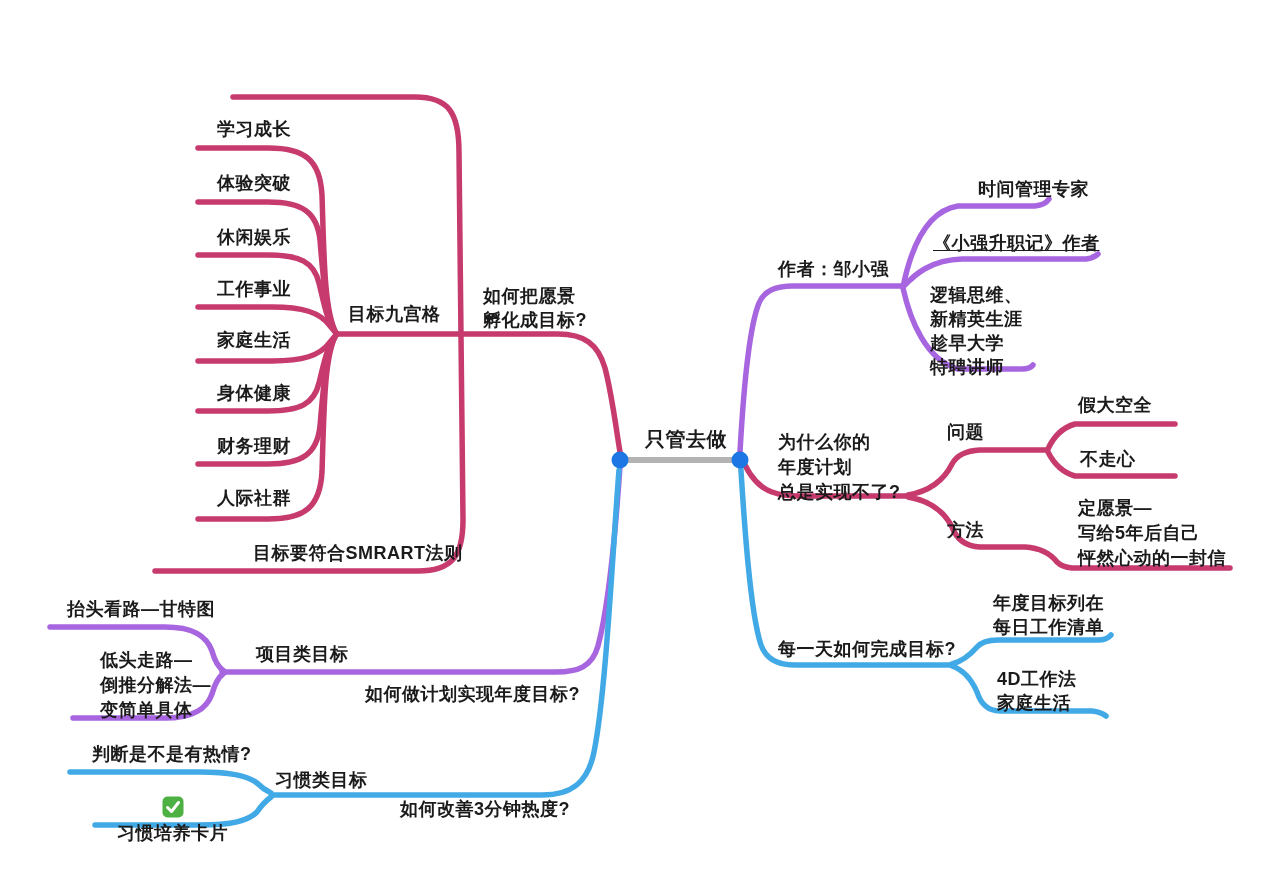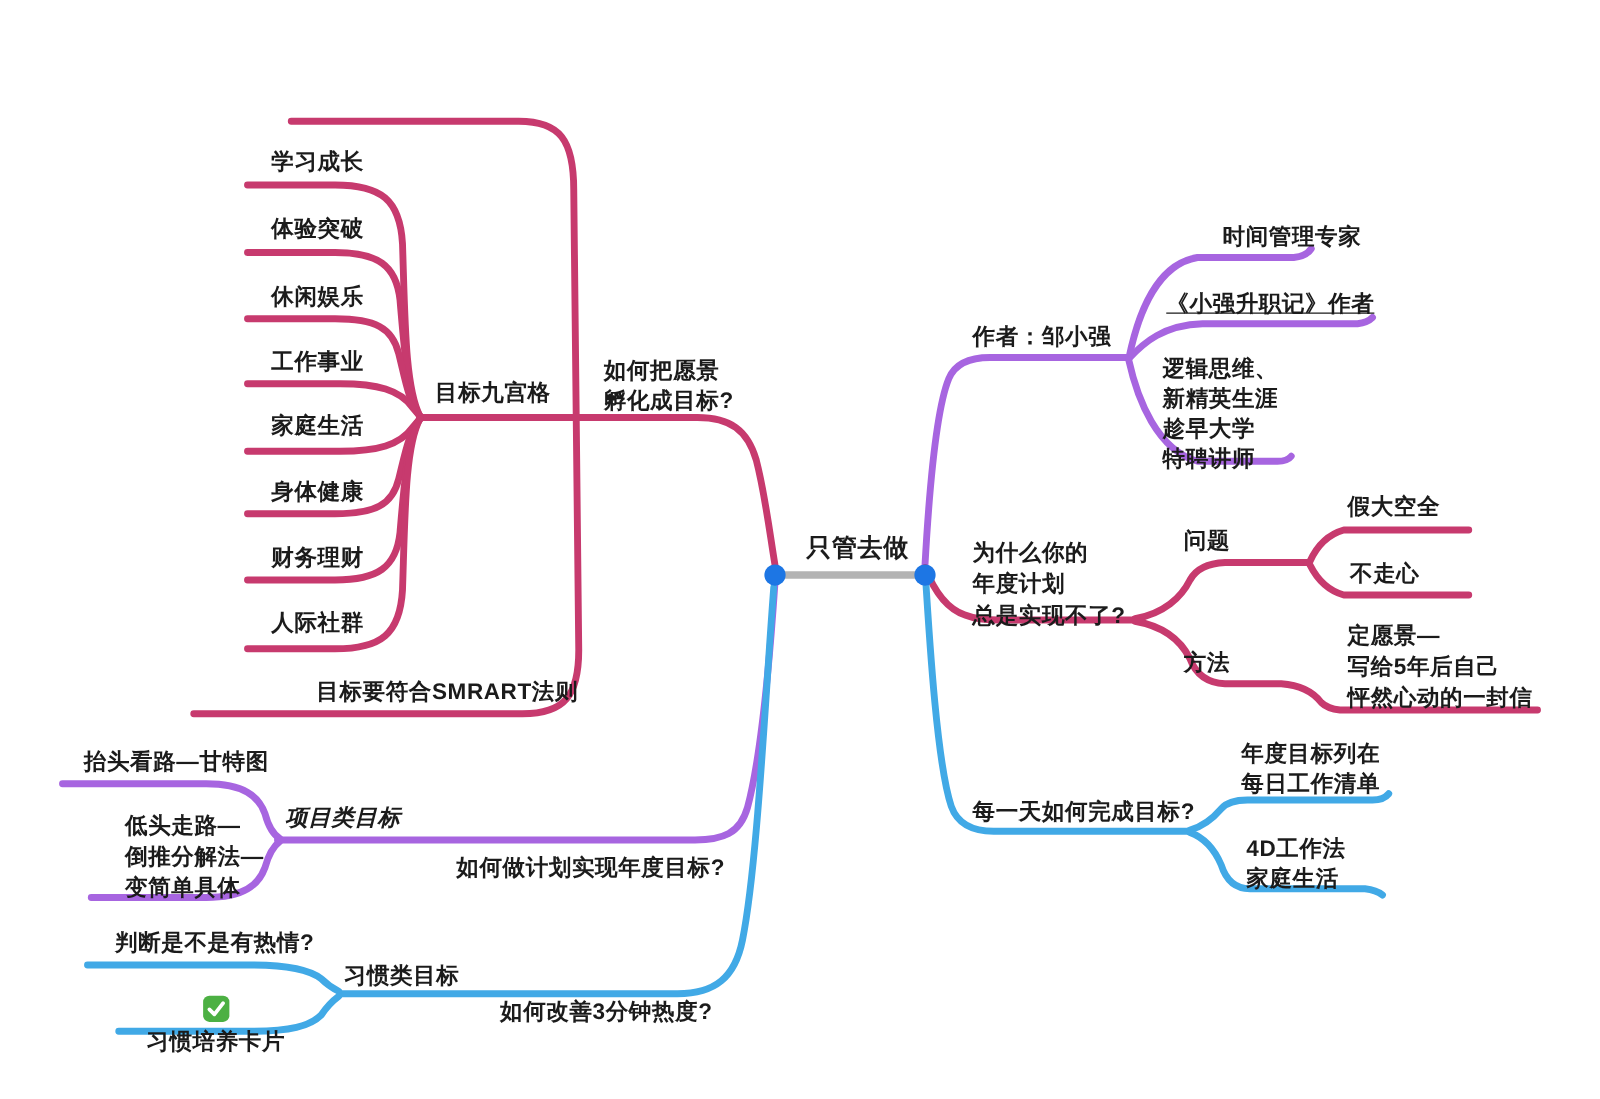--- a/index.html
+++ b/index.html
@@ -88,21 +88,21 @@
   <div class="lbl" style="left:217px;top:486px;">人际社群</div>
   <div class="lbl" style="left:348px;top:302px;">目标九宫格</div>
   <div class="lbl" style="left:483px;top:284px;">如何把愿景
 孵化成目标?</div>
   <div class="lbl" style="left:253px;top:541px;">目标要符合SMRART法则</div>
 
   <div class="lbl" style="left:67px;top:597px;">抬头看路—甘特图</div>
   <div class="lbl lh25" style="left:100px;top:648px;">低头走路—
 倒推分解法—
 变简单具体</div>
-  <div class="lbl" style="left:228px;top:642px;font-style:italic;">项目类目标</div>
+  <div class="lbl" style="left:256px;top:642px;">项目类目标</div>
   <div class="lbl" style="left:365px;top:644px;margin-top:38px;">如何做计划实现年度目标?</div>
 
   <div class="lbl" style="left:92px;top:742px;">判断是不是有热情?</div>
   <div class="lbl" style="left:275px;top:768px;">习惯类目标</div>
   <div class="lbl" style="left:400px;top:770px;margin-top:27px;">如何改善3分钟热度?</div>
   <div class="lbl card" style="left:117px;top:796px;flex-direction:column;">
     <svg class="check-icon" viewBox="0 0 22 22">
       <rect x="0.5" y="0.5" width="21" height="21" rx="5" fill="#4CB043"></rect>
       <path d="M5.5 11.5 L9.5 15.5 L16.5 6.5" stroke="#ffffff" stroke-width="3" fill="none" stroke-linecap="round" stroke-linejoin="round"></path>
     </svg>

